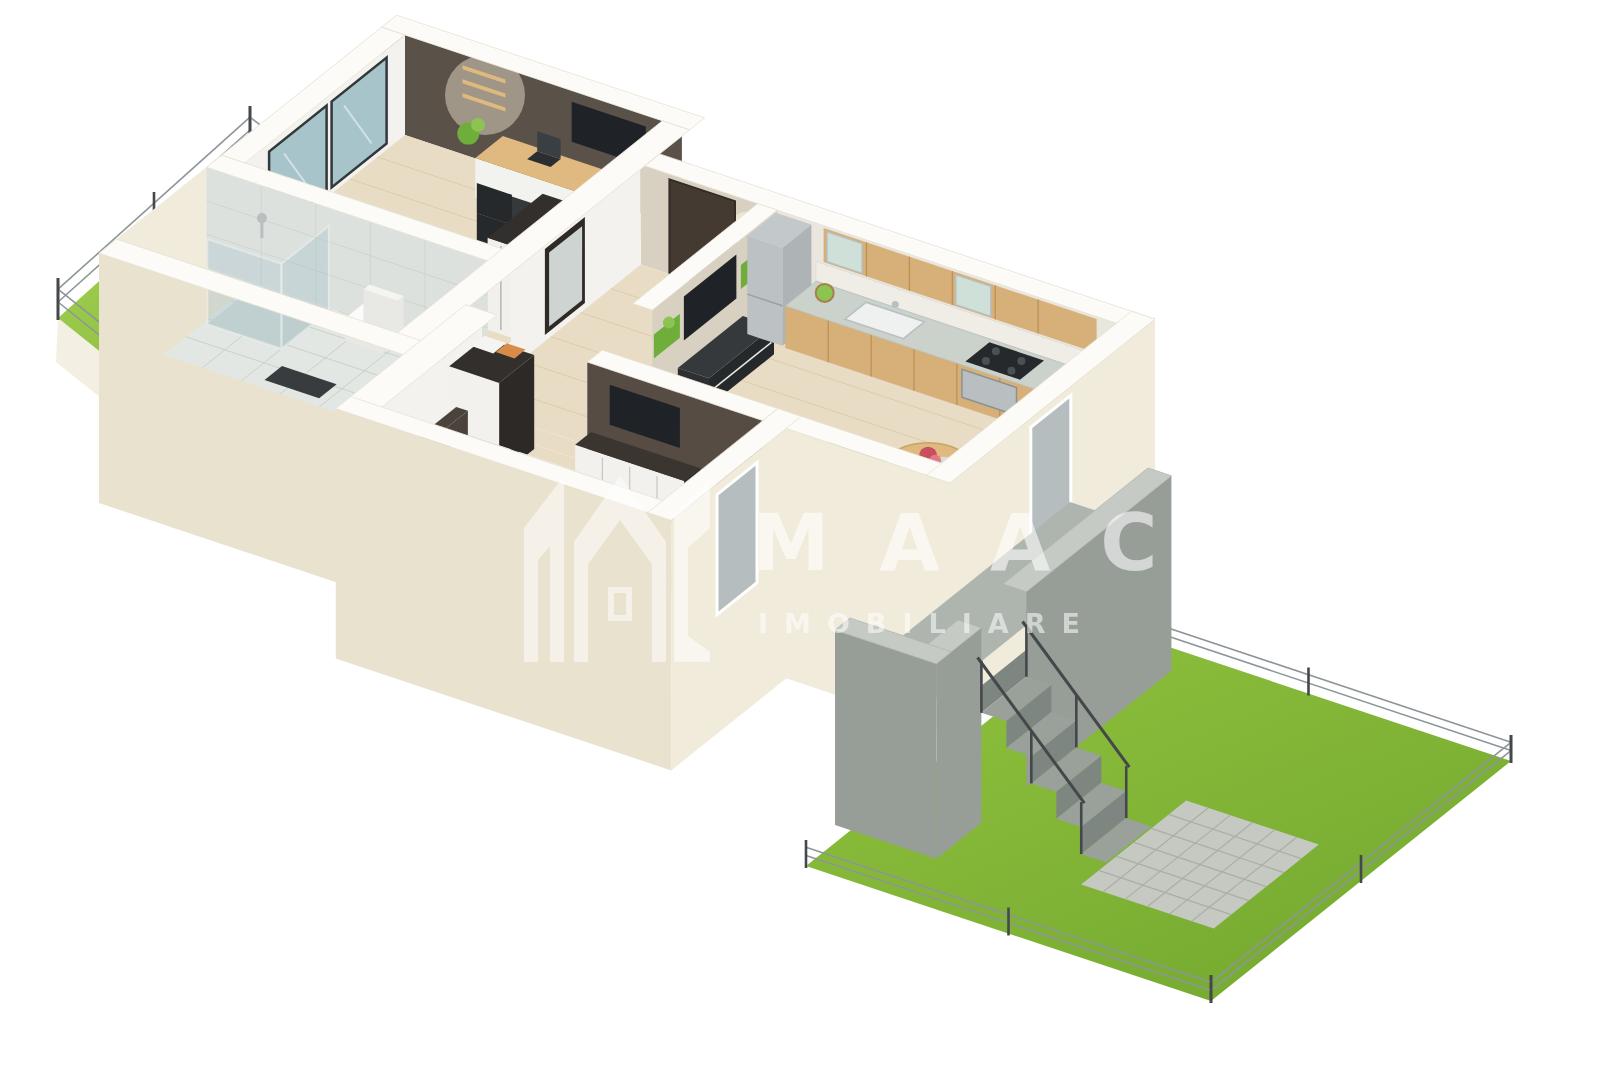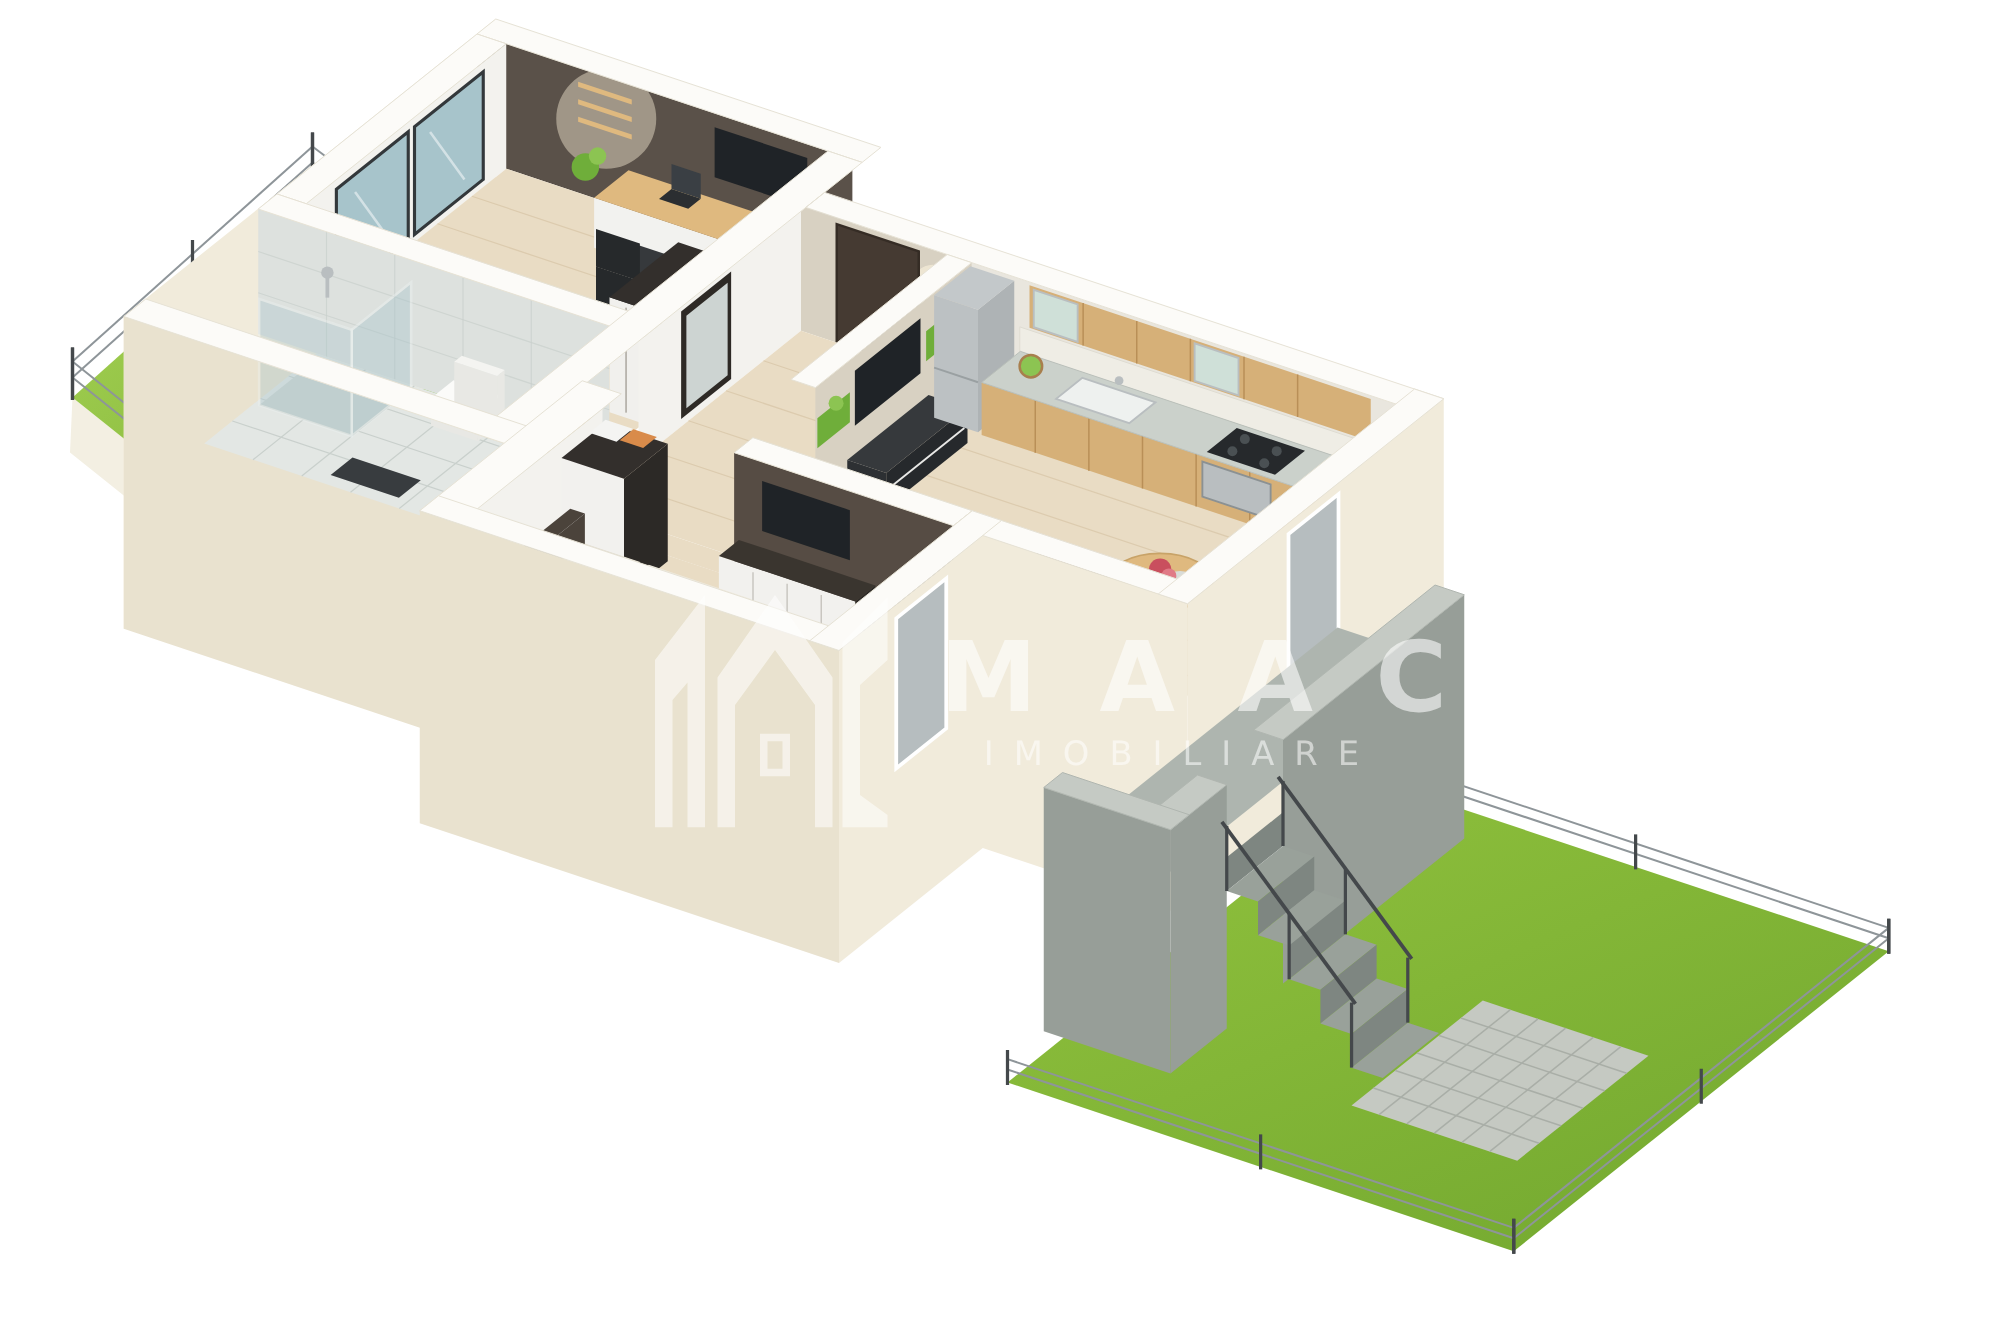--- a/index.html
+++ b/index.html
@@ -3,22 +3,22 @@
 <meta charset="utf-8">
 <style>
   html,body{margin:0;padding:0;background:#ffffff;width:1600px;height:1067px;overflow:hidden;
     font-family:"DejaVu Sans","Liberation Sans",sans-serif;}
   #stage{position:relative;width:1600px;height:1067px;background:#ffffff;}
   #scene-svg{position:absolute;left:0;top:0;}
   #watermark{position:absolute;left:0;top:0;width:1600px;height:832px;pointer-events:none;}
   #wm-logo{position:absolute;left:512px;top:440px;width:200px;height:222px;opacity:.55;}
   #wm-brand{position:absolute;left:752px;top:498px;font-size:78px;font-weight:700;
     letter-spacing:50px;color:rgba(255,255,255,0.58);white-space:nowrap;}
-  #wm-tagline{position:absolute;left:758px;top:588px;font-size:27px;font-weight:400;
-    letter-spacing:16px;color:rgba(255,255,255,0.55);white-space:nowrap;margin-left:29px;}
+  #wm-tagline{position:absolute;left:758px;top:608px;font-size:27px;font-weight:700;
+    letter-spacing:16px;color:rgba(255,255,255,0.55);white-space:nowrap;}
 </style>
 </head>
 <body>
 
 <div id="stage">
   <svg id="scene-svg" width="1600" height="1067" viewBox="0 0 1600 1067">
       <defs>
         <linearGradient id="lawnG" x1="0" y1="0" x2="1" y2="1">
           <stop offset="0%" stop-color="#a8d455"></stop>
           <stop offset="100%" stop-color="#74a930"></stop>

